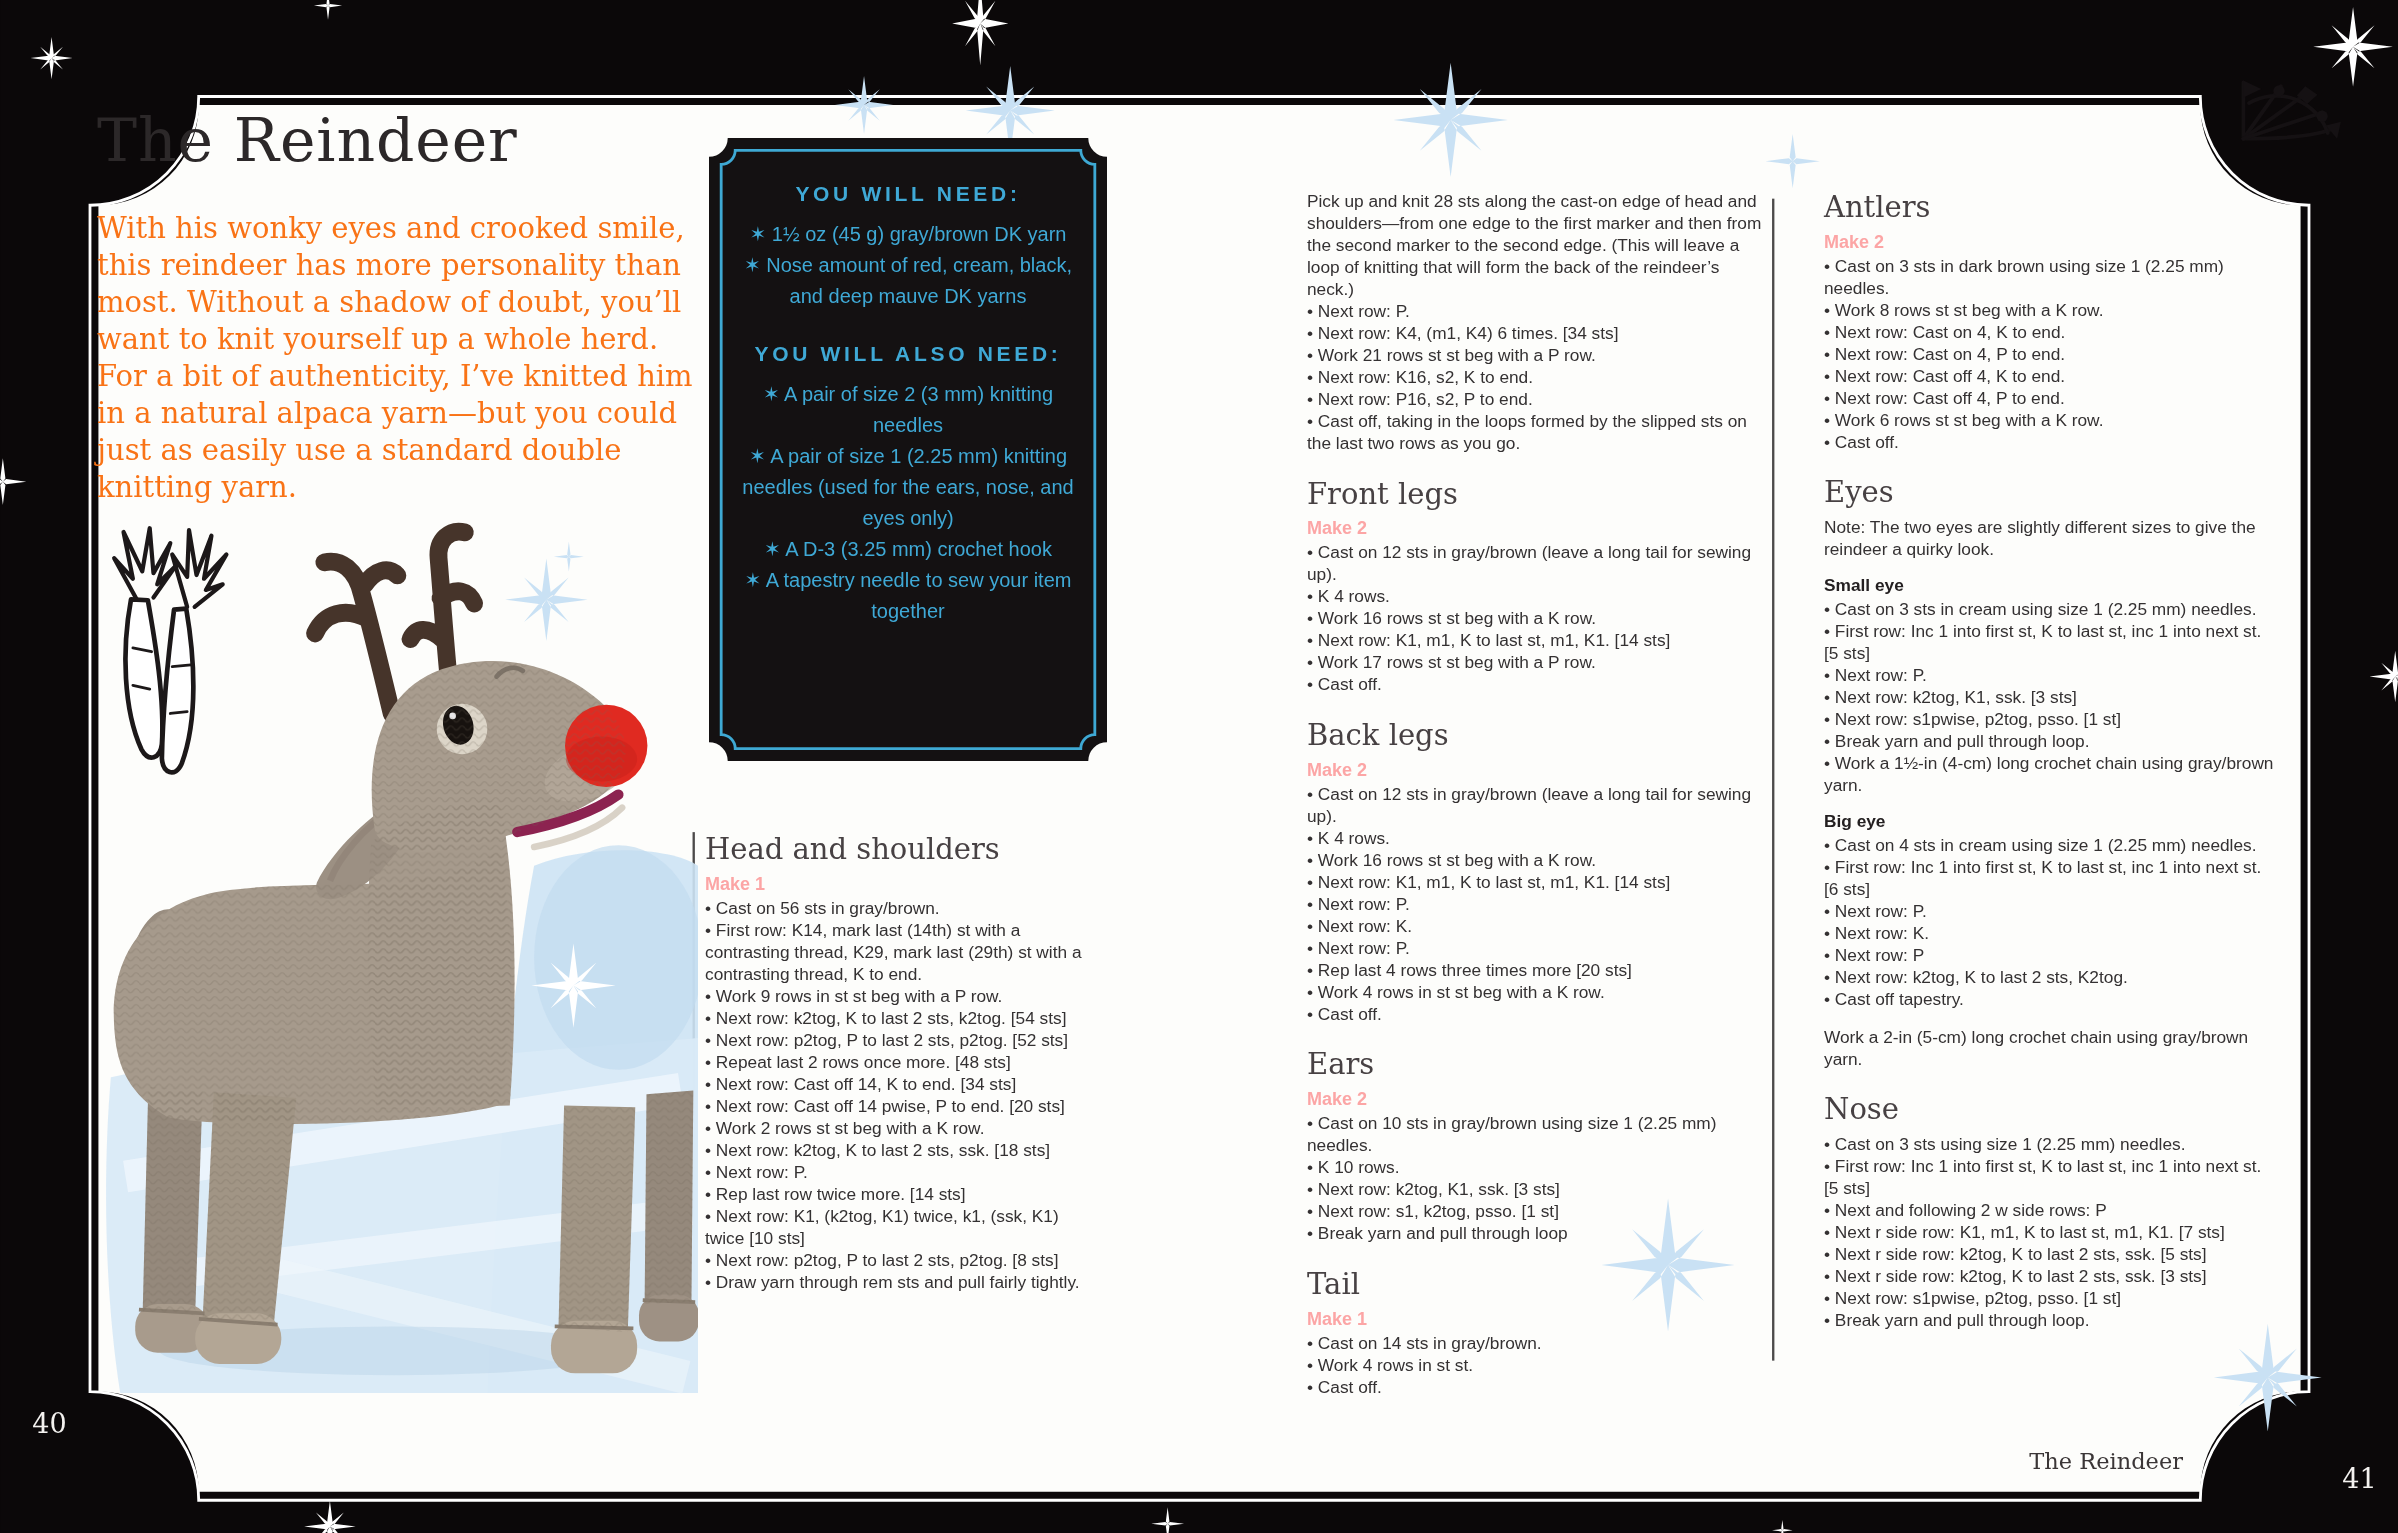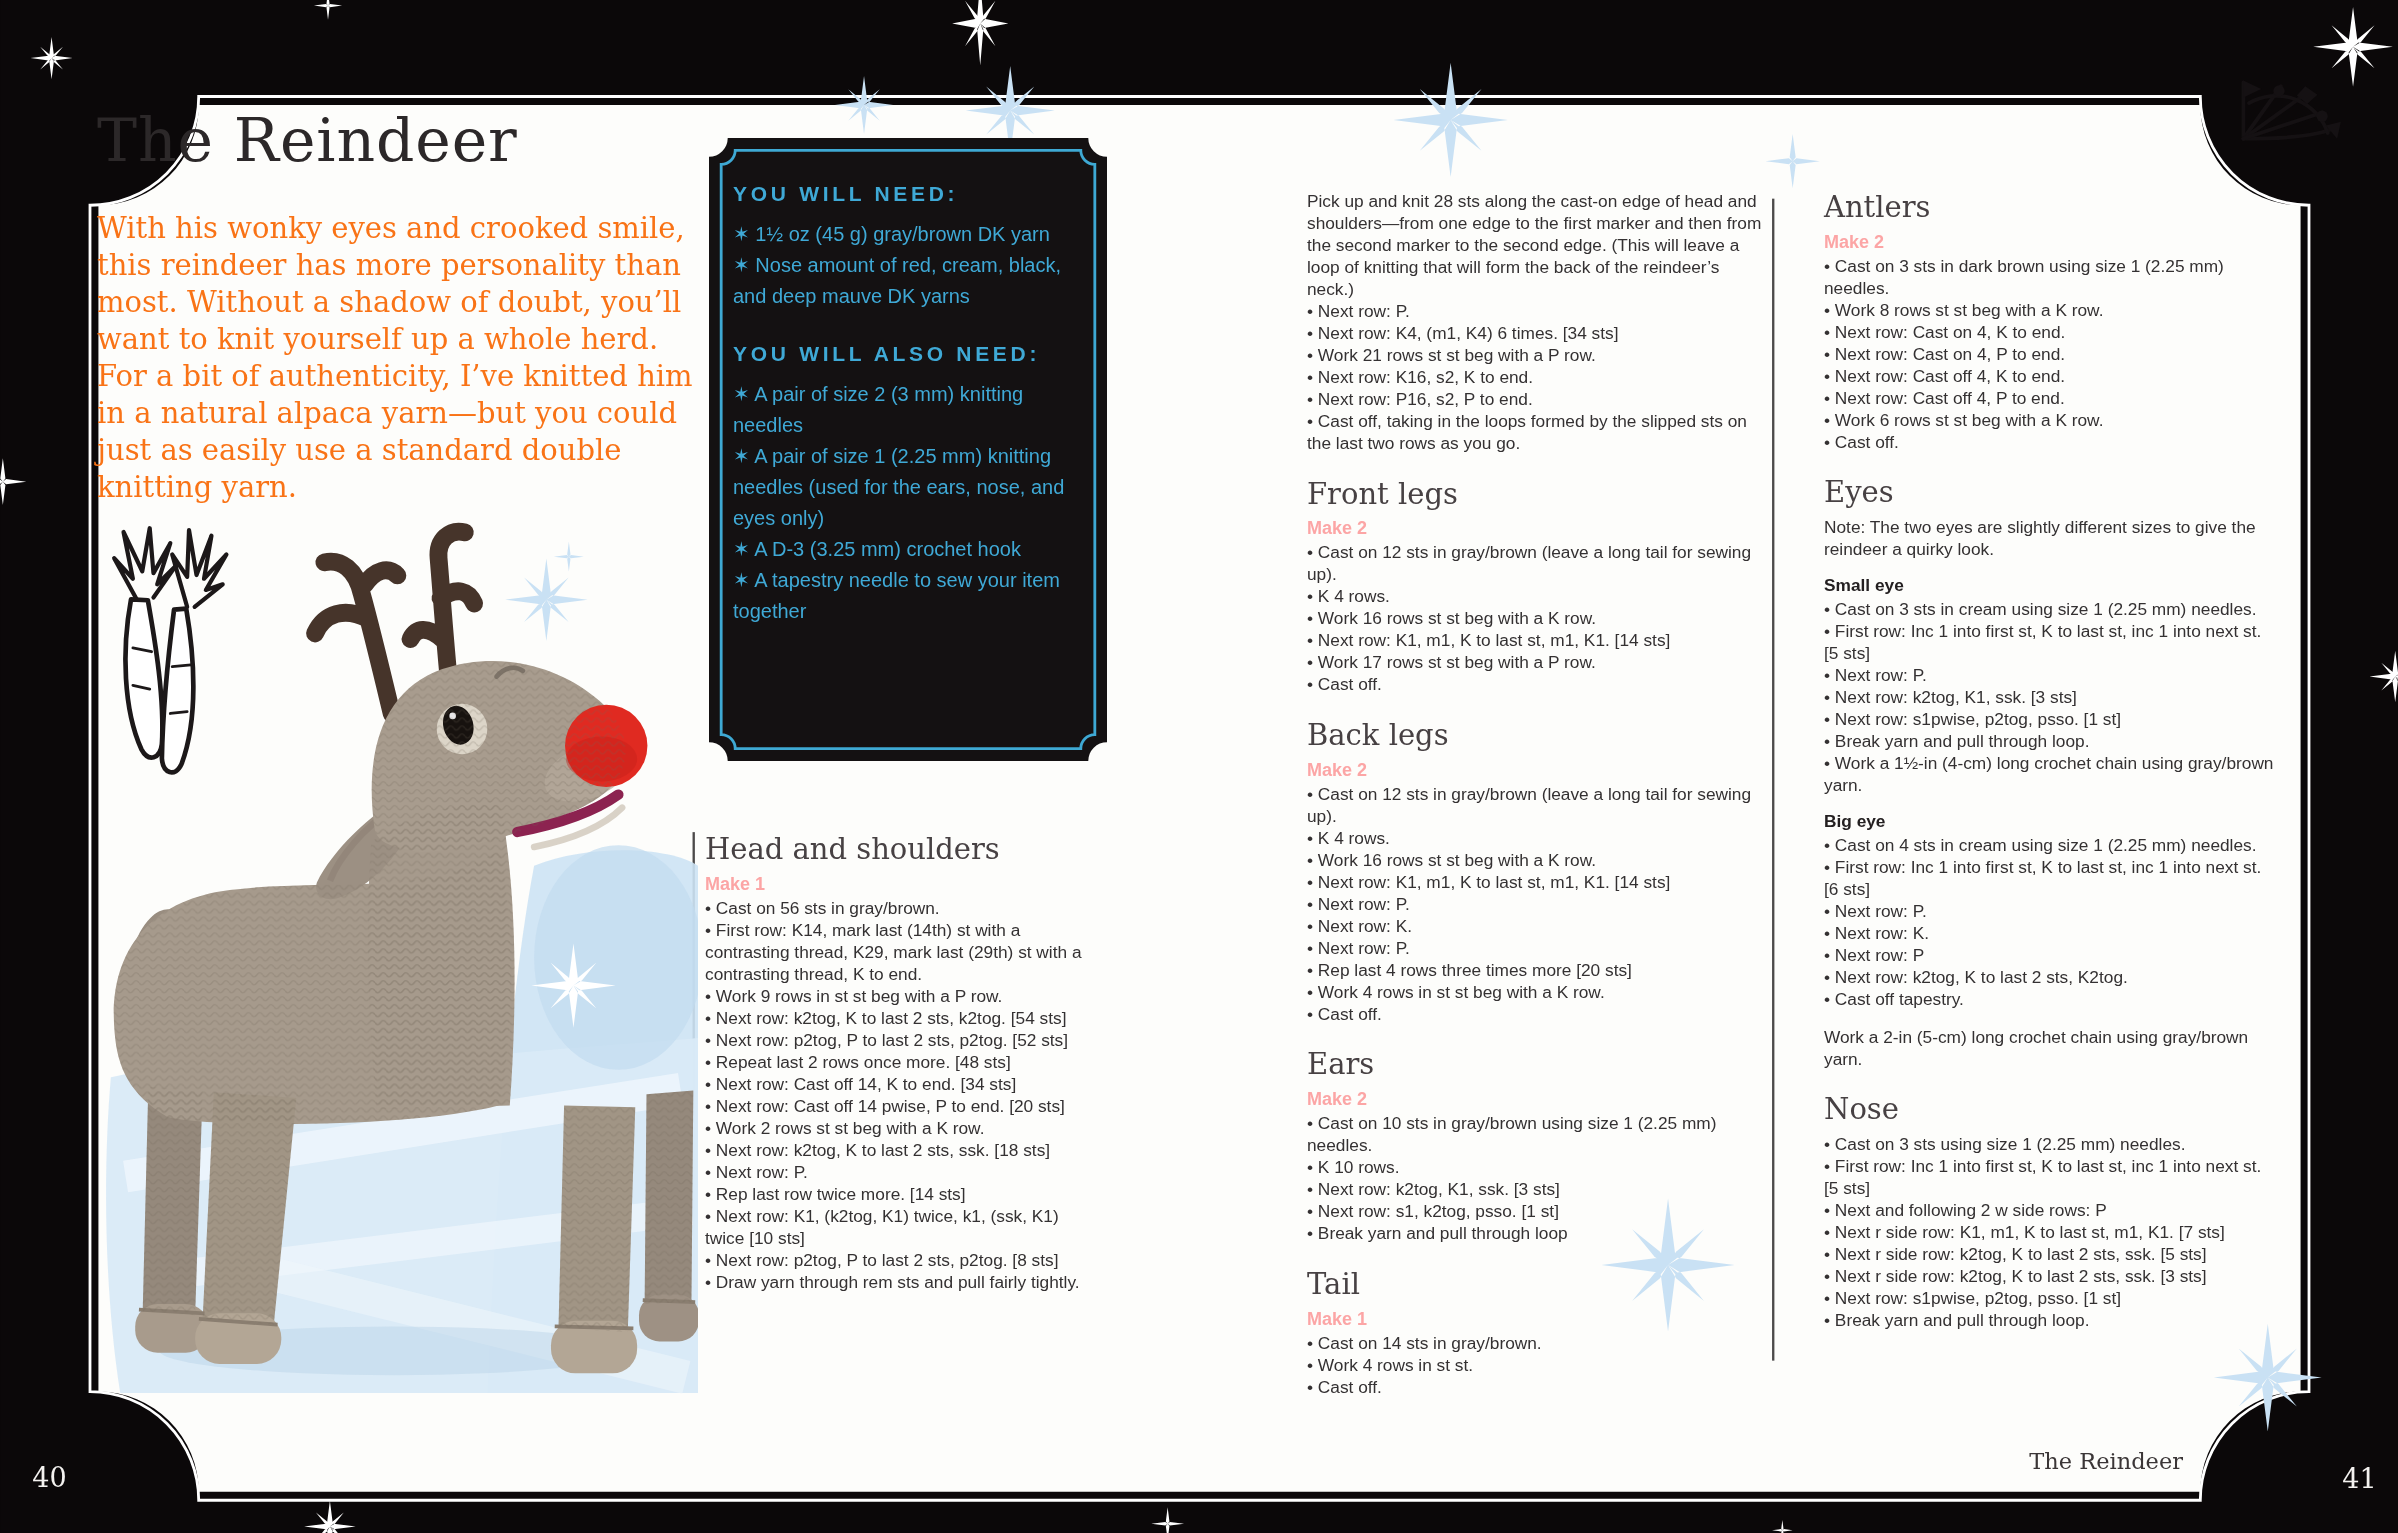--- a/index.html
+++ b/index.html
@@ -19,21 +19,21 @@
     font-size:60px; line-height:71px; letter-spacing:0.9px; color:#2c2829;
   }
   .intro {
     font-family:"DejaVu Serif", serif;
     font-size:29px; line-height:37px; color:#f97316;
   }
 
   
   .box-content {
     position:absolute; inset:0; padding:43px 24px 8px 24px;
-    text-align:left; color:#3fa9d6;
+    text-align:center; color:#3fa9d6;
   }
   .box-heading {
     font-weight:bold; font-size:21px; line-height:26px;
     letter-spacing:3.7px; margin-bottom:12px;
   }
   .box-heading.second { margin-top:29px; }
   .box-item {
     font-family:"Liberation Sans","DejaVu Sans",sans-serif;
     font-size:20px; line-height:31px;
   }
@@ -372,17 +372,17 @@
         <div class="pattern-step">• Next and following 2 w side rows: P</div>
         <div class="pattern-step">• Next r side row: K1, m1, K to last st, m1, K1. [7 sts]</div>
         <div class="pattern-step">• Next r side row: k2tog, K to last 2 sts, ssk. [5 sts]</div>
         <div class="pattern-step">• Next r side row: k2tog, K to last 2 sts, ssk. [3 sts]</div>
         <div class="pattern-step">• Next row: s1pwise, p2tog, psso. [1 st]</div>
         <div class="pattern-step">• Break yarn and pull through loop.</div>
       </div>
     </div>
 
   <div class="abs footer-text" style="left:1902px; top:1448px; width:281px; text-align:right">The Reindeer</div>
-  <div class="abs folio" style="left:27px; top:1462px; width:45px">40</div>
+  <div class="abs folio" style="left:27px; top:1408px; width:45px">40</div>
   <div class="abs folio" style="left:2337px; top:1463px; width:45px">41</div>
 
 </div>
 
 
 </body></html>

